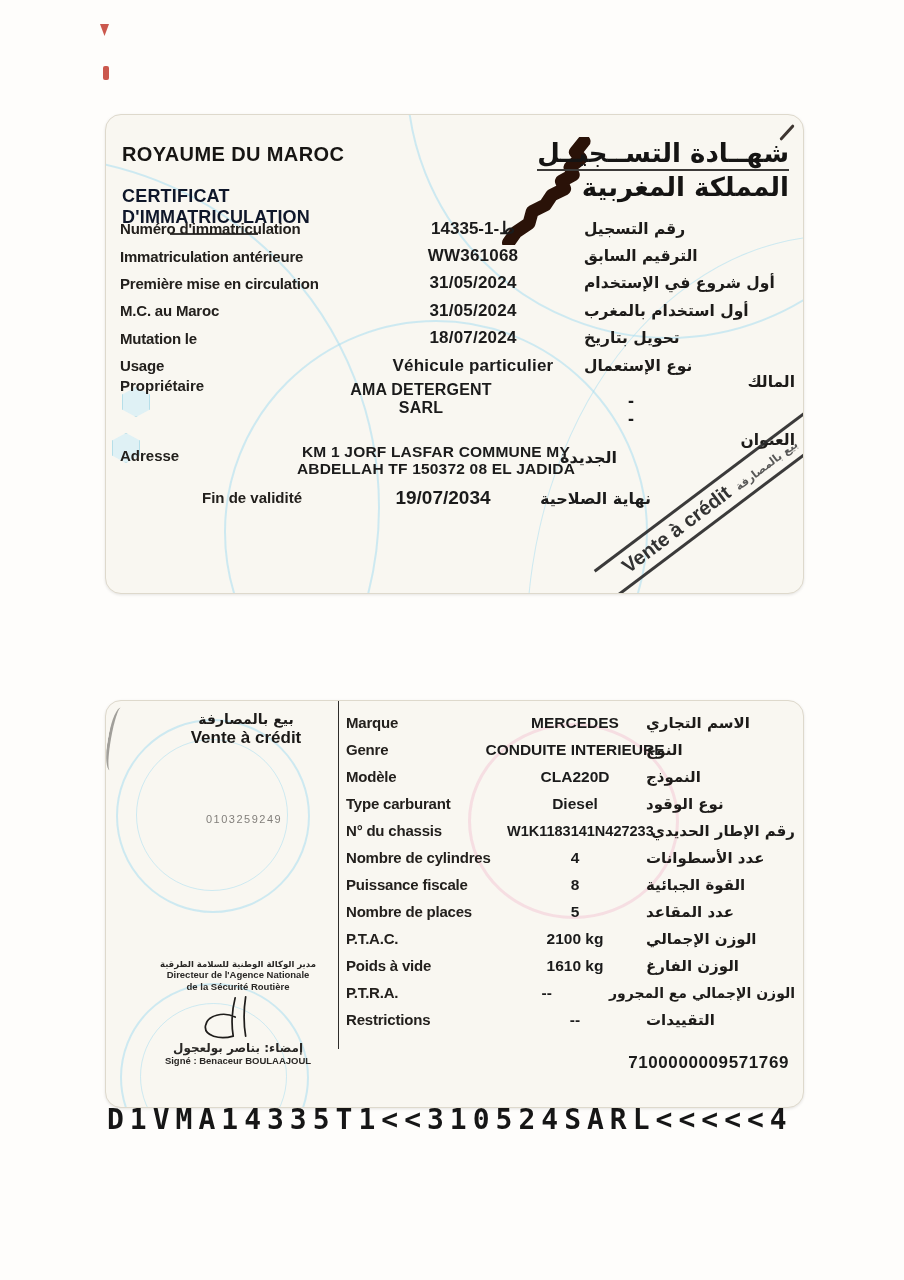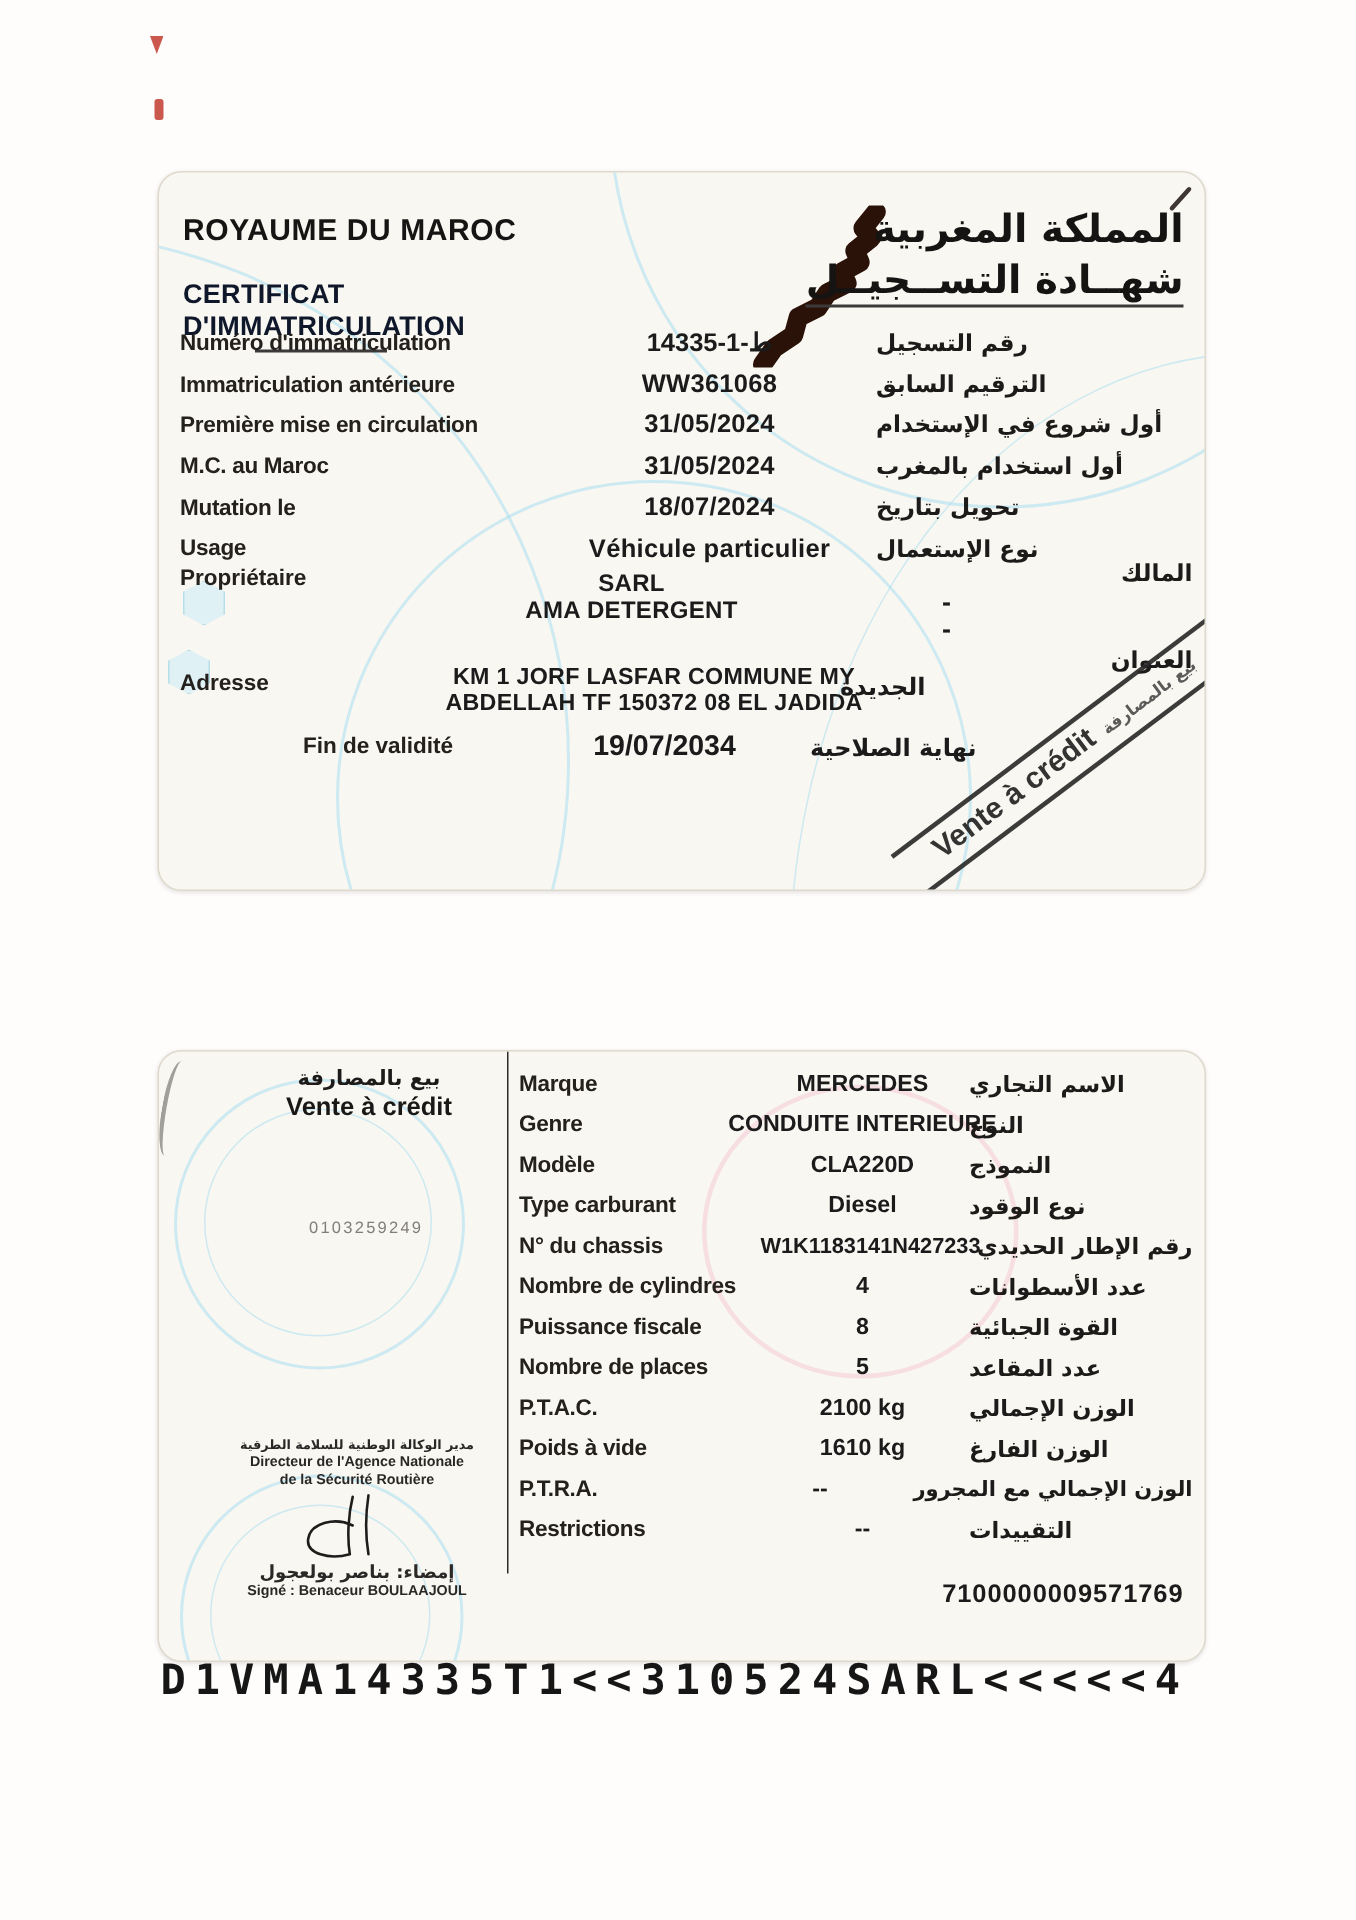--- a/index.html
+++ b/index.html
@@ -92,22 +92,22 @@
     <div class="fr-underline"></div>
   </div>
 
   <div class="map-wrap">
     <svg width="110" height="108" viewBox="0 0 100 100">
       <path d="M76 4 L68 14 L73 20 L63 28 L66 35 L55 41 L58 48 L46 54 L40 63 L28 69 L25 80 L13 88 L6 98" stroke="#2a1208" stroke-width="12" fill="none" stroke-linecap="round" stroke-linejoin="round"></path>
     </svg>
   </div>
 
   <div class="ar-head ar">
+    <div><span class="u">شهــادة التســجيــل</span></div>
     <div>المملكة المغربية</div>
-    <div><span class="u">شهــادة التســجيــل</span></div>
   </div>
 
   <div class="frows">
     <div class="frow">
       <div class="fl">Numéro d'immatriculation</div>
       <div class="fv">14335-ط-1</div>
       <div class="fa ar">رقم التسجيل</div>
     </div>
     <div class="frow">
       <div class="fl">Immatriculation antérieure</div>
@@ -131,22 +131,22 @@
     </div>
     <div class="frow">
       <div class="fl">Usage</div>
       <div class="fv">Véhicule particulier</div>
       <div class="fa ar">نوع الإستعمال</div>
     </div>
   </div>
 
   <div class="abs flabel" style="left:14px;top:262px;">Propriétaire</div>
   <div class="abs bigval" style="left:150px;top:266px;width:330px;">
+    <div>AMA DETERGENT</div>
     <div>SARL</div>
-    <div>AMA DETERGENT</div>
   </div>
   <div class="abs fa ar" style="right:8px;top:258px;">المالك</div>
   <div class="abs dashcol" style="left:522px;top:276px;">-</div>
   <div class="abs dashcol" style="left:522px;top:294px;">-</div>
 
   <div class="abs flabel" style="left:14px;top:332px;">Adresse</div>
   <div class="abs bigval" style="left:50px;top:328px;width:560px;font-size:15.5px;">
     <div>KM 1 JORF LASFAR COMMUNE MY</div>
     <div>ABDELLAH TF 150372 08 EL JADIDA</div>
   </div>

